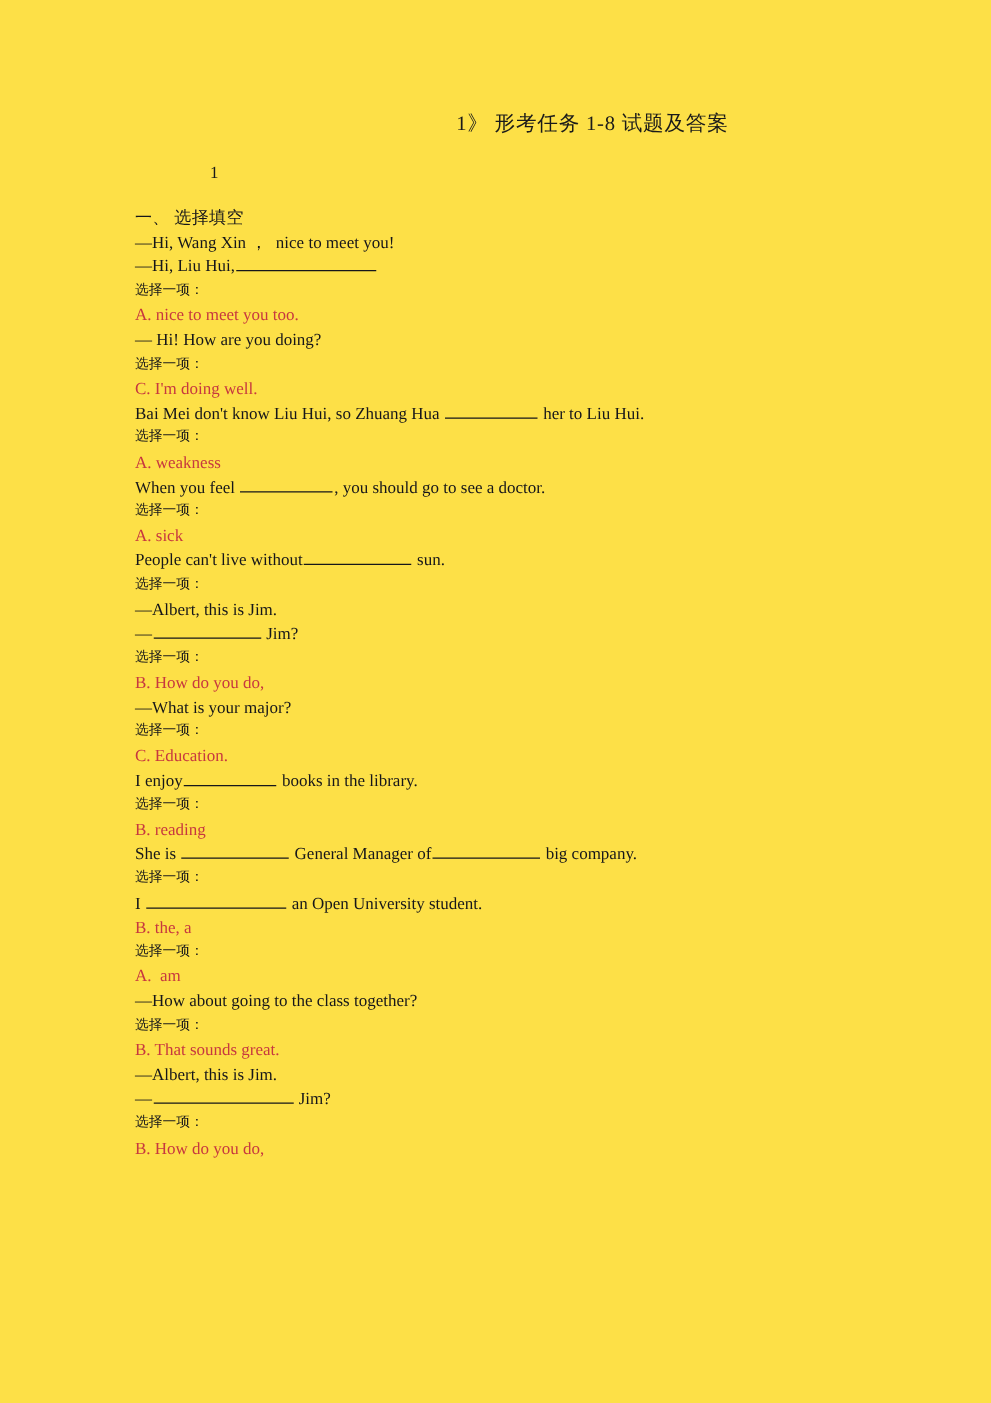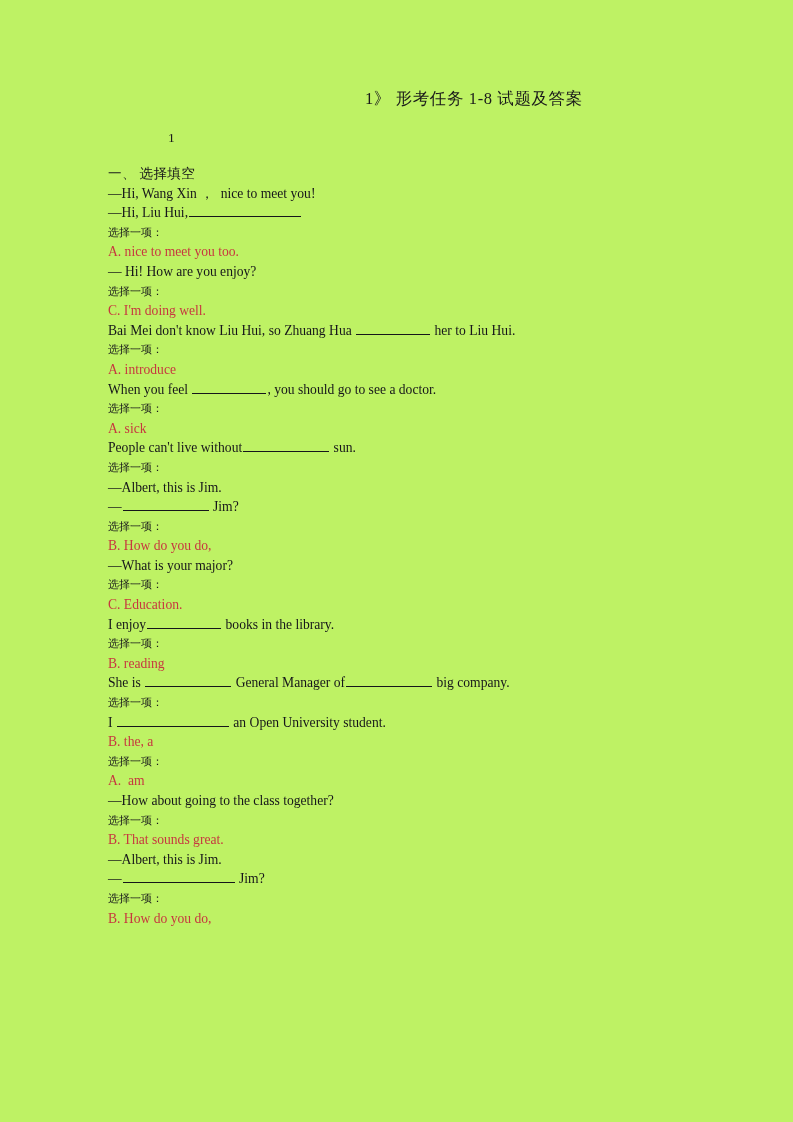--- a/index.html
+++ b/index.html
@@ -4,21 +4,21 @@
 <style>
   html, body {
     margin: 0;
     padding: 0;
     background: #ffffff;
   }
   .page {
     position: relative;
     width: 793px;
     height: 1122px;
-    background: #bef264;
+    background: #fde047;
     overflow: hidden;
     font-family: "Liberation Serif", "DejaVu Serif", serif;
     color: #000000;
   }
 
   
   .doc-title {
     position: absolute;
     left: 365px;
     top: 88px;
@@ -86,26 +86,26 @@
 
   <div class="body-col">
 
     <div class="line section-heading">一、 选择填空</div>
 
     <div id="items-container">
         <div class="line"><span>—Hi, Wang Xin ，  nice to meet you!</span></div>
         <div class="line"><span>—Hi, Liu Hui,</span><span class="blank w-xl"></span></div>
         <div class="line prompt-label">选择一项：</div>
         <div class="line answer">A. nice to meet you too.</div>
-        <div class="line"><span>— Hi! How are you enjoy?</span></div>
+        <div class="line"><span>— Hi! How are you doing?</span></div>
         <div class="line prompt-label">选择一项：</div>
         <div class="line answer">C. I'm doing well.</div>
         <div class="line"><span>Bai Mei don't know Liu Hui, so Zhuang Hua </span><span class="blank w-md"></span><span> her to Liu Hui.</span></div>
         <div class="line prompt-label">选择一项：</div>
-        <div class="line answer">A. introduce</div>
+        <div class="line answer">A. weakness</div>
         <div class="line"><span>When you feel </span><span class="blank w-md"></span><span>, you should go to see a doctor.</span></div>
         <div class="line prompt-label">选择一项：</div>
         <div class="line answer">A. sick</div>
         <div class="line"><span>People can't live without</span><span class="blank w-lg"></span><span> sun.</span></div>
         <div class="line prompt-label">选择一项：</div>
         <div class="line"><span>—Albert, this is Jim.</span></div>
         <div class="line"><span>—</span><span class="blank w-lg"></span><span> Jim?</span></div>
         <div class="line prompt-label">选择一项：</div>
         <div class="line answer">B. How do you do,</div>
         <div class="line"><span>—What is your major?</span></div>

